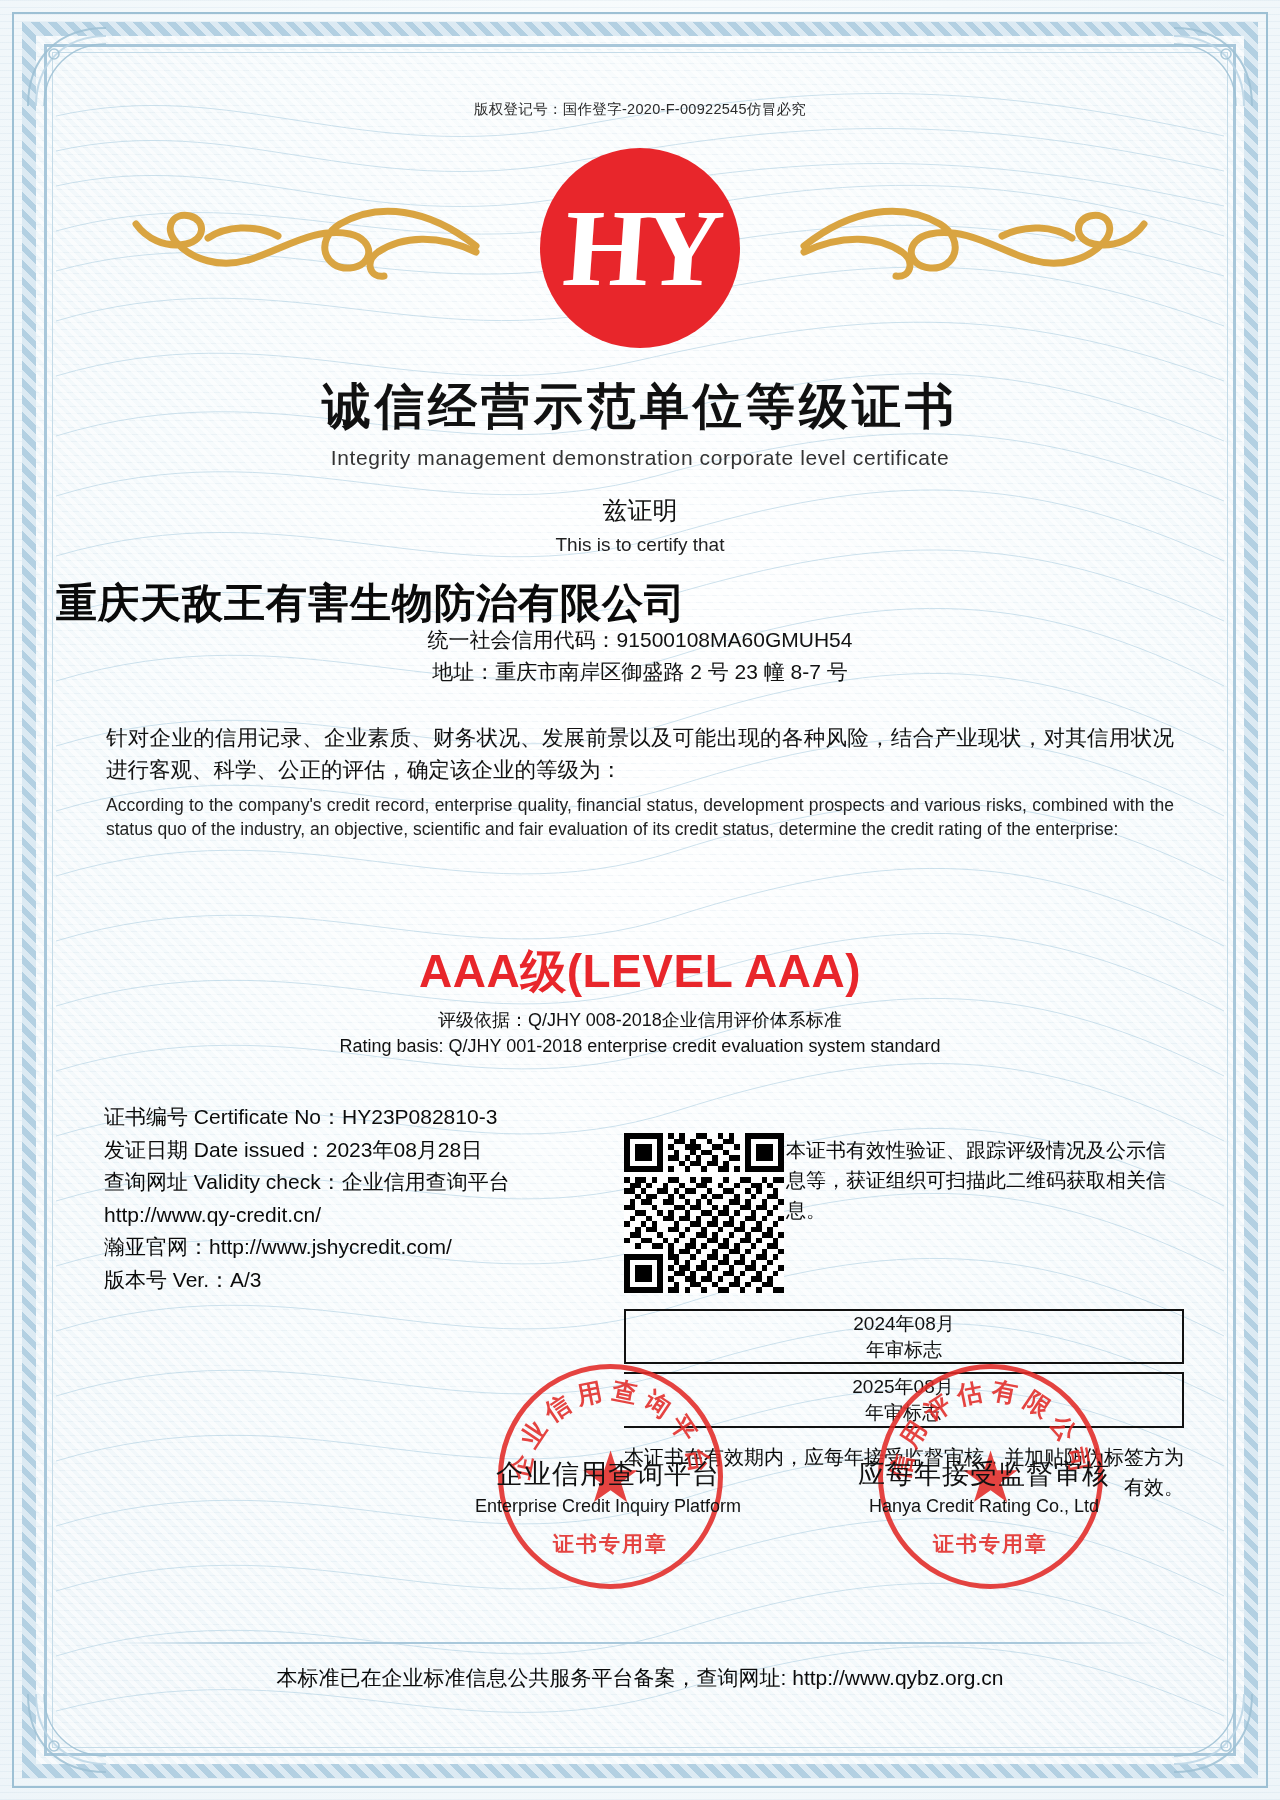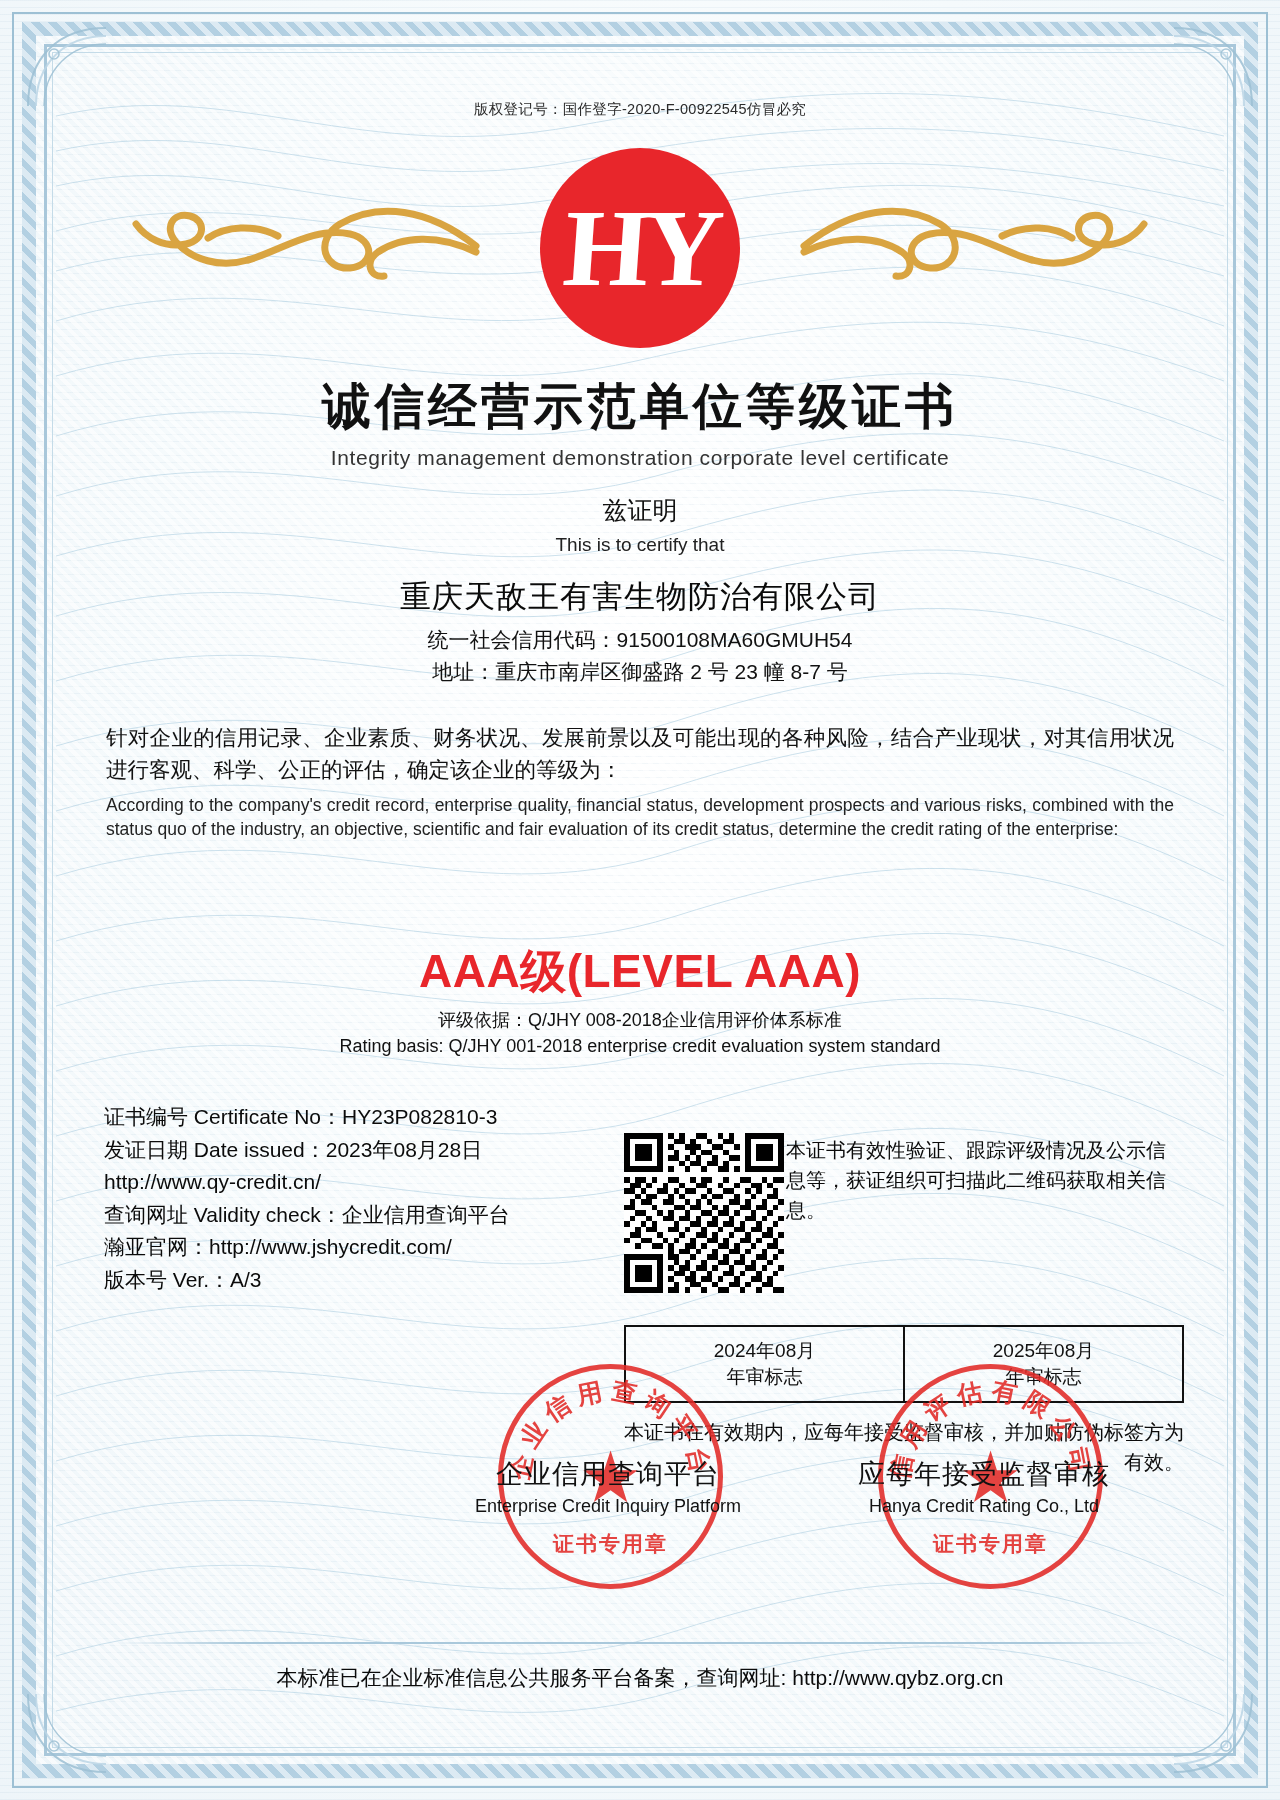--- a/index.html
+++ b/index.html
@@ -77,22 +77,22 @@
   }
   .title-en{
     position:absolute;top:390px;left:0;right:0;text-align:center;
     font-size:21px;color:#333;letter-spacing:.6px;
   }
 
   .certify-cn{position:absolute;top:438px;left:0;right:0;text-align:center;font-size:25px;color:#111;}
   .certify-en{position:absolute;top:478px;left:0;right:0;text-align:center;font-size:19px;color:#222;}
 
   .company{
-    position:absolute;top:520px;left:0;right:0;text-align:center;
-    font-size:31px;font-weight:normal;color:#0a0a0a;letter-spacing:1px;
+    position:absolute;top:520px;left:0;right:0;text-align:left;
+    font-size:41px;font-weight:bold;color:#0a0a0a;letter-spacing:1px;
   }
   .credit-code{position:absolute;top:570px;left:0;right:0;text-align:center;font-size:21px;color:#111;}
   .address{position:absolute;top:602px;left:0;right:0;text-align:center;font-size:21px;color:#111;}
 
   .para{
     position:absolute;top:666px;left:50px;right:50px;
   }
   .para-cn{font-size:21.5px;color:#111;line-height:1.5;text-align:justify;}
   .para-en{font-size:17.5px;color:#222;line-height:1.42;margin-top:6px;text-align:justify;}
 
@@ -109,21 +109,21 @@
     font-size:21px;color:#0b0b0b;line-height:1.55;
   }
   .info .line{white-space:nowrap;}
 
   .qr-block{position:absolute;top:1040px;right:40px;width:560px;}
   .qr-row{display:flex;gap:2px;margin-top:37px;}
   .qr{width:160px;height:160px;flex:0 0 160px;background:#fff;}
   .qr-note{
     font-size:20px;color:#0b0b0b;line-height:1.5;flex:1;padding-top:2px;
   }
-  .stamp-boxes{display:flex;gap:0;margin-top:32px;}
+  .stamp-boxes{display:flex;gap:8px;margin-top:16px;flex-direction:column;}
   .stamp-box{
     flex:1;border:2px solid #111;height:74px;
     display:flex;flex-direction:column;align-items:center;justify-content:center;
     font-size:19px;color:#111;line-height:1.35;
   }
   .stamp-box + .stamp-box{border-left:0;}
   .qr-foot{margin-top:14px;font-size:20px;color:#0b0b0b;line-height:1.5;text-align:right;}
 
   
   .seals{position:absolute;top:1318px;left:0;right:0;height:230px;}
@@ -285,22 +285,22 @@
       <div class="para-en">According to the company's credit record, enterprise quality, financial status, development prospects and various risks, combined with the status quo of the industry, an objective, scientific and fair evaluation of its credit status, determine the credit rating of the enterprise:</div>
     </div>
 
     <div class="level">AAA级(LEVEL AAA)</div>
     <div class="basis-cn">评级依据：Q/JHY 008-2018企业信用评价体系标准</div>
     <div class="basis-en">Rating basis: Q/JHY 001-2018 enterprise credit evaluation system standard</div>
 
     <div class="info">
       <div class="line">证书编号 Certificate No：HY23P082810-3</div>
       <div class="line">发证日期 Date issued：2023年08月28日</div>
+      <div class="line">查询网址 Validity check：企业信用查询平台</div>
       <div class="line">http://www.qy-credit.cn/</div>
-      <div class="line">查询网址 Validity check：企业信用查询平台</div>
       <div class="line">瀚亚官网：http://www.jshycredit.com/</div>
       <div class="line">版本号 Ver.：A/3</div>
     </div>
 
     <div class="qr-block">
       <div class="qr-row">
         <div class="qr">
           <svg viewBox="0 0 29 29" width="160" height="160" shape-rendering="crispEdges">
             <rect width="29" height="29" fill="#ffffff"></rect>
             <g fill="#000000">

